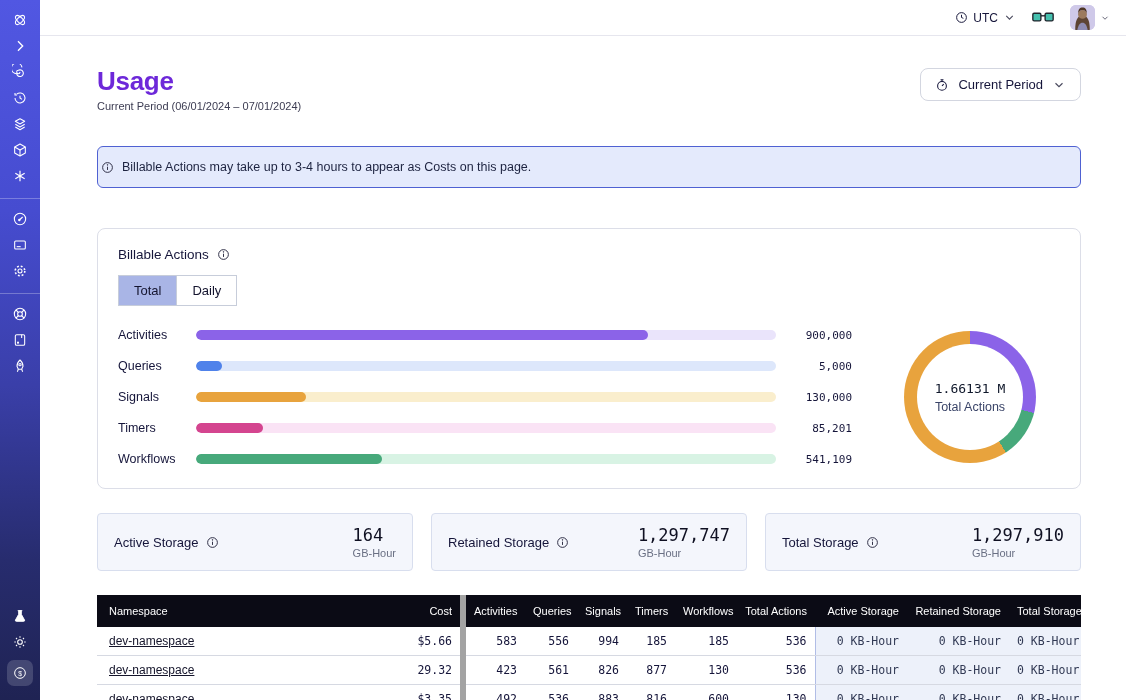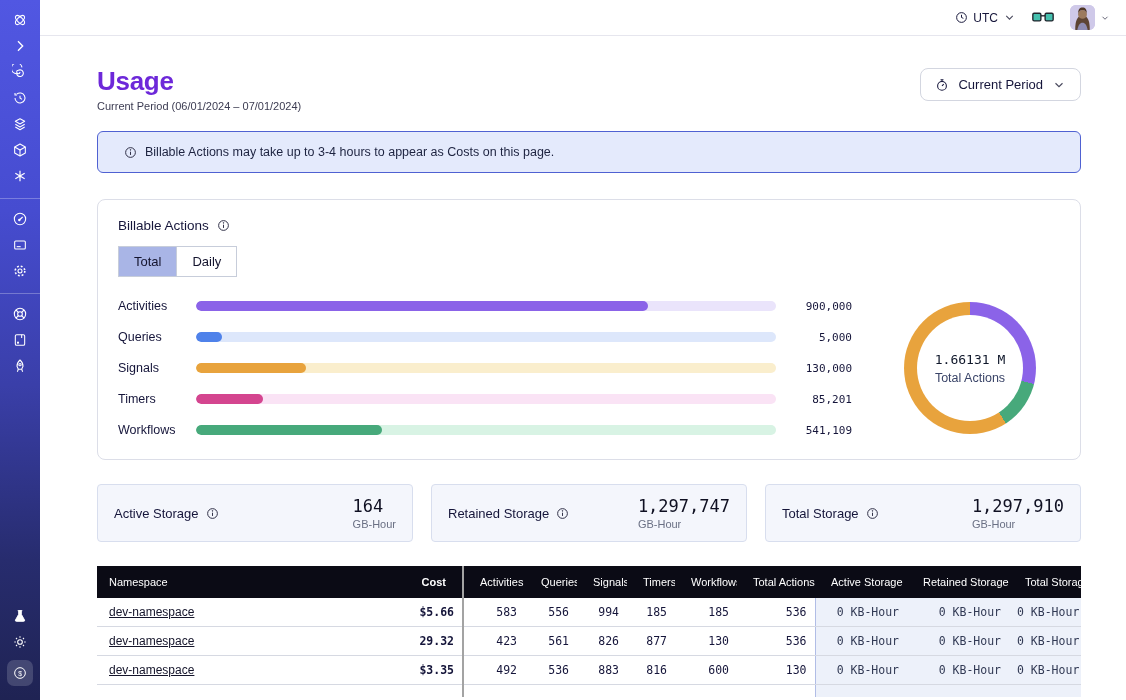--- a/index.html
+++ b/index.html
@@ -33,25 +33,25 @@
 
   
   .main { position:absolute; left:40px; top:36px; width:1086px; height:664px; padding:30px 45px 0 57px; }
   .head-row { display:flex; justify-content:space-between; align-items:flex-start; }
   .page-title { font-size:26px; font-weight:600; color:#6d28d9; letter-spacing:-.3px; }
   .page-sub { font-size:11px; color:#3c3c52; margin-top:3px; }
   .period-btn { display:flex; align-items:center; gap:9px; background:#fff; border:1px solid #d3d6e0;
     border-radius:8px; padding:8px 14px; font-size:13px; color:#15153a; cursor:pointer; margin-top:2px; }
   .period-btn svg { width:14px; height:14px; }
 
-  .banner { margin-top:19px; background:#e4eafc; border:1px solid #4f61d2; border-radius:6px;
-    padding:13px 26px; font-size:12.5px; color:#1d2340; display:flex; align-items:center; gap:8px; }
+  .banner { margin-top:34px; background:#e4eafc; border:1px solid #4f61d2; border-radius:6px;
+    padding:13px 3px; font-size:12.5px; color:#1d2340; display:flex; align-items:center; gap:8px; }
   .info-i { width:13px; height:13px; color:#2c2c44; flex:0 0 auto; cursor:pointer; }
 
-  .card { margin-top:26px; border:1px solid #dcdee8; border-radius:8px; background:#fff; padding:18px 20px 22px; }
+  .card { margin-top:40px; border:1px solid #dcdee8; border-radius:8px; background:#fff; padding:18px 20px 22px; }
   .card-title { display:flex; align-items:center; gap:8px; font-size:13.5px; color:#15153a; }
   .tabs { display:inline-flex; margin-top:13px; border:1px solid #c7cdda; border-radius:0; overflow:hidden; }
   .tab { padding:7px 15px; font-size:13px; color:#14142e; background:#fff; cursor:pointer; }
   .tab.active { background:#a9b5e6; }
   .tab + .tab { border-left:1px solid #c7cdda; }
 
   .chart-zone { display:flex; align-items:center; gap:28px; margin-top:22px; }
   .bars { flex:1 1 auto; }
   .bar-row { display:flex; align-items:center; gap:12px; margin-bottom:17px; }
   .bar-row:last-child { margin-bottom:0; }
@@ -70,28 +70,28 @@
   .storage-row { display:flex; gap:18px; margin-top:24px; }
   .storage-card { flex:1 1 0; background:#f4f6fc; border:1px solid #d8deee; border-radius:4px;
     padding:11px 16px; display:flex; justify-content:space-between; align-items:center; }
   .storage-label { display:flex; align-items:center; gap:7px; font-size:13px; color:#15153a; }
   .storage-right { }
   .storage-value { font-size:17px; color:#0f1022; }
   .storage-unit { font-size:11px; color:#6a7084; margin-top:2px; }
 
   
   table { width:984px; margin-top:24px; border-collapse:collapse; table-layout:fixed; }
-  thead th { background:#0b0b15; color:#fff; font-weight:400; font-size:11px; padding:10px 16px;
+  thead th { background:#0b0b15; color:#fff; font-weight:400; font-size:11px; padding:10px 8px;
     text-align:right; white-space:nowrap; overflow:hidden; }
   thead th.col-namespace { text-align:left; padding-left:12px; }
   tbody td { font-size:11.5px; padding:7px 8px; text-align:right; border-bottom:1px solid #d6d9e2;
     color:#15153a; white-space:nowrap; overflow:hidden; font-family:"DejaVu Sans Mono", monospace; }
   tbody td.col-namespace { text-align:left; padding-left:12px; font-family:"Liberation Sans", sans-serif; }
   td.col-namespace a { color:#14142a; font-size:12px; text-decoration:underline; }
-  td.col-cost, th.col-cost { border-right:2px solid #a3a3a3;font-weight:bold; }
+  td.col-cost, th.col-cost { border-right:6px solid #a3a3a3; }
   td.col-active_storage { border-left:1px solid #b1bde6; }
   td.col-active_storage, td.col-retained_storage, td.col-total_storage { background:#edf1fa; color:#323a55; }
   tr.partial td { border-bottom:none; height:12px; padding:2px 8px; }
 </style>
 </head>
 <body>
 
 <nav class="sidebar">
   <span class="sb-icon">
     <svg viewBox="0 0 24 24" fill="none" stroke="currentColor" stroke-width="1.6">

